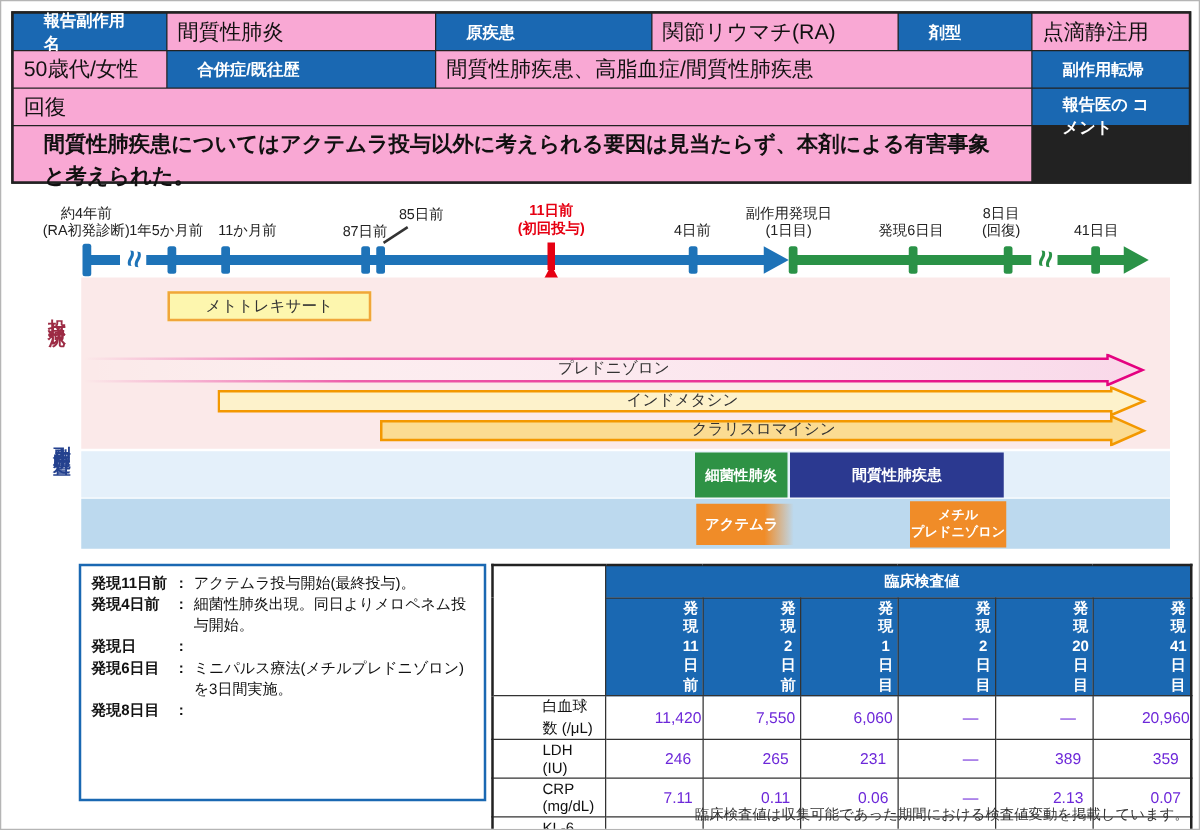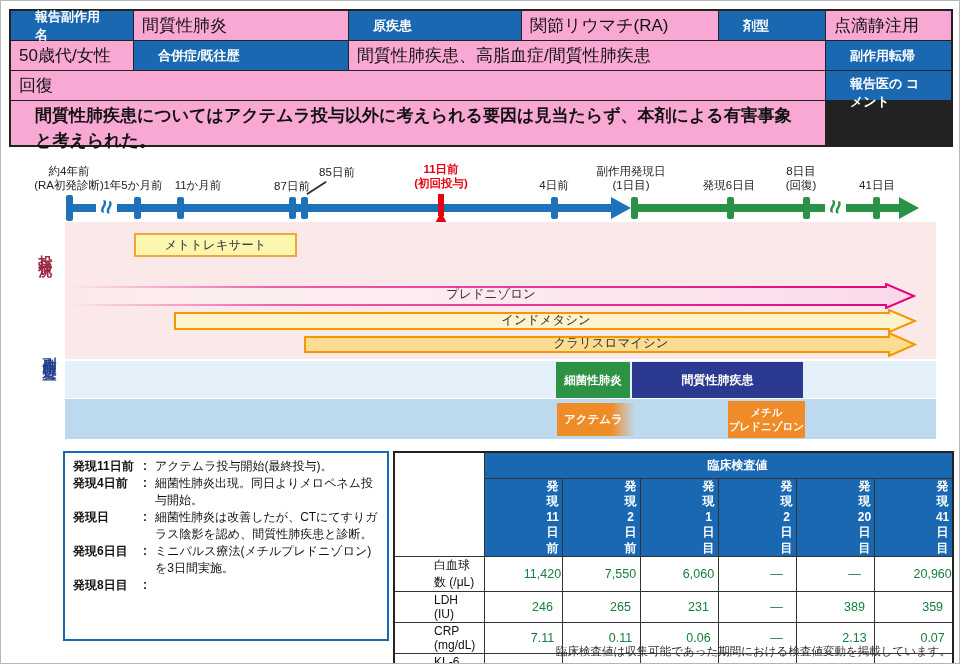--- a/index.html
+++ b/index.html
@@ -51,21 +51,21 @@
   .ccolon { font-weight:bold; flex:0 0 12px; }
   .cdesc { flex:1; }
 
   
   .labs { position:absolute; left:392px; top:450px; border-collapse:collapse; table-layout:fixed; background:#fff; border:2px solid #222; }
   .labs td, .labs th { border:1px solid #333;padding-left:39px; }
   .labs th { background:#1a68b2; color:#fff; font-size:12px; font-weight:bold; text-align:center; }
   .labs th span { display:block; line-height:1.3;margin-left:20px; }
   .labs .corner { background:#fff; border-top:2px solid #222; border-left:2px solid #222; }
   .lname { font-size:12px; text-align:left; padding:0 5px; color:#111; }
-  .lval { font-size:12.5px; text-align:center; color:#15803d; }
+  .lval { font-size:12.5px; text-align:center; color:#6d28d9; }
   .footnote { position:absolute; left:392px; top:643px; width:558px; text-align:right; font-size:11.5px; color:#333; }
 </style>
 </head>
 <body>
 
 <div id="canvas">
 
   <div class="summary">
     <div class="hc">報告副作用名</div>
     <div class="vc">間質性肺炎</div>
@@ -205,21 +205,20 @@
         <span class="cdesc">アクテムラ投与開始(最終投与)。</span>
     </div>
     <div class="centry">
       <span class="cterm">発現4日前</span>
         <span class="ccolon">:</span>
         <span class="cdesc">細菌性肺炎出現。同日よりメロペネム投与開始。</span>
     </div>
     <div class="centry">
       <span class="cterm">発現日</span>
         <span class="ccolon">:</span>
-        <span class="cdesc">細菌性肺炎は改善したが、CTにてすりガラス陰影を認め、間質性肺疾患と診断。</span>
     </div>
     <div class="centry">
       <span class="cterm">発現6日目</span>
         <span class="ccolon">:</span>
         <span class="cdesc">ミニパルス療法(メチルプレドニゾロン)を3日間実施。</span>
     </div>
     <div class="centry">
       <span class="cterm">発現8日目</span>
         <span class="ccolon">:</span>
     </div>

